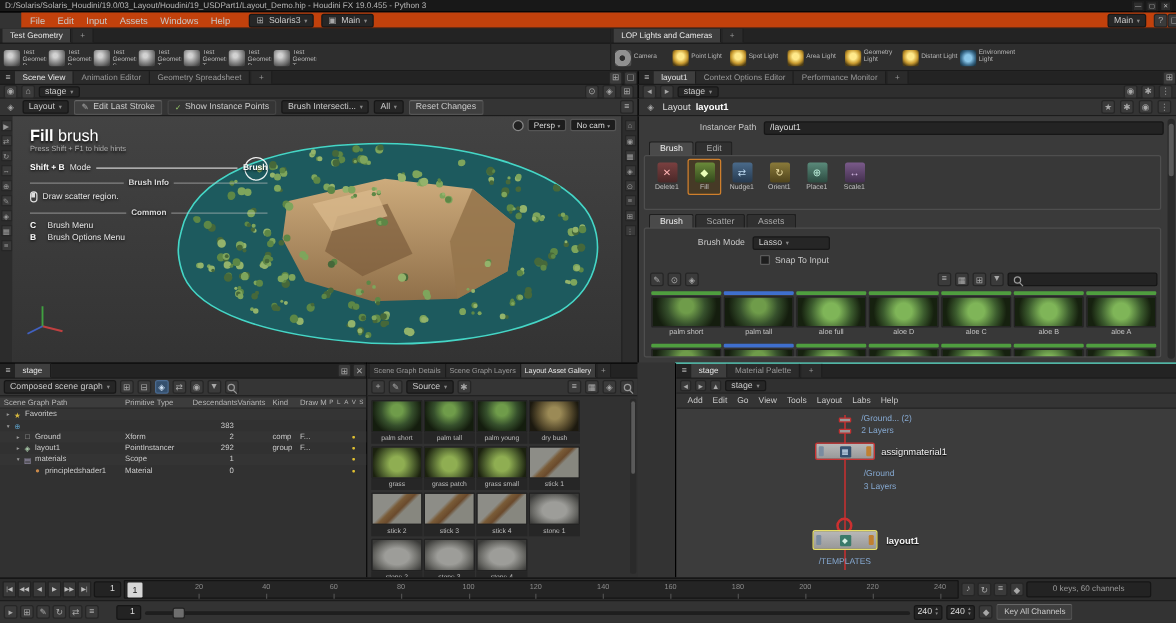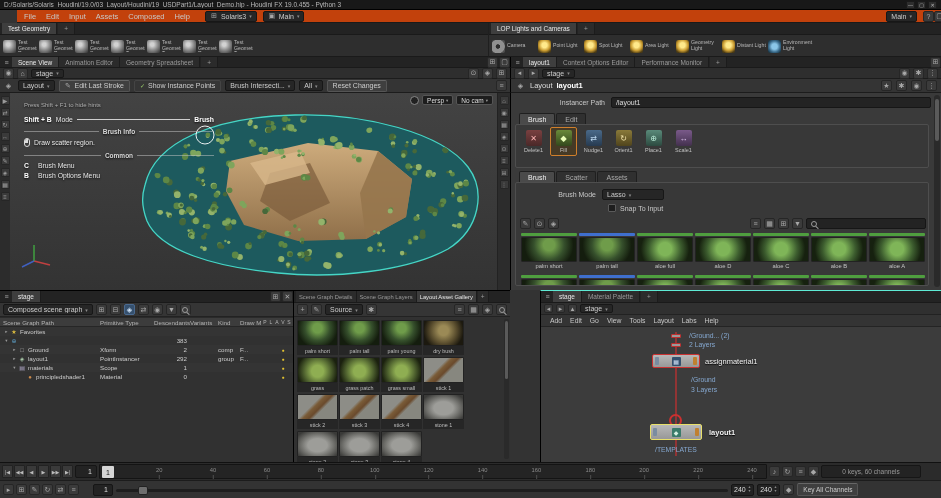--- a/index.html
+++ b/index.html
@@ -115,21 +115,21 @@
   </span>
 </div>
 
 <div class="abs row" style="left:17px;top:10px;width:941px;height:13px;background:#c2410c;border-bottom:1px solid #1a1a1a;padding:0 2px">
   <span class="row" style="height:100%">
 
   <span class="menu-item">File</span>
       <span class="menu-item">Edit</span>
       <span class="menu-item">Input</span>
       <span class="menu-item">Assets</span>
-      <span class="menu-item">Composed</span>
+      <span class="menu-item">Windows</span>
       <span class="menu-item">Help</span>
     </span>
   <span style="width:10px"></span>
   <span class="dd">
       <span class="ic flat" style="width:8px">⊞</span>
       <span>Solaris3</span>
     </span>
   <span style="width:6px"></span>
   <span class="dd">
       <span class="ic flat" style="width:8px">▣</span>
@@ -699,20 +699,21 @@
     </g>
     <circle cx="195" cy="42" r="9" fill="none" stroke="#ffffff" stroke-width="1" opacity="0.9"></circle>
     <g>
       <line x1="24" y1="168" x2="40" y2="172" stroke="#c04040" stroke-width="1.5"></line>
       <line x1="24" y1="168" x2="24" y2="152" stroke="#40a040" stroke-width="1.5"></line>
       <line x1="24" y1="168" x2="12" y2="174" stroke="#4060c0" stroke-width="1.5"></line>
     </g>
   </svg>
 
   <div id="hints">
+    <div class="t1"><b>Fill</b><span> brush</span></div>
     <div class="sub">Press Shift + F1 to hide hints</div>
     <div class="hrow">
       <span class="hkey">Shift + B</span>
       <span>Mode</span>
       <span class="hline"></span>
       <span class="hkey">Brush</span>
     </div>
     <div class="hsec">
         <span>Brush Info</span>
       </div>

